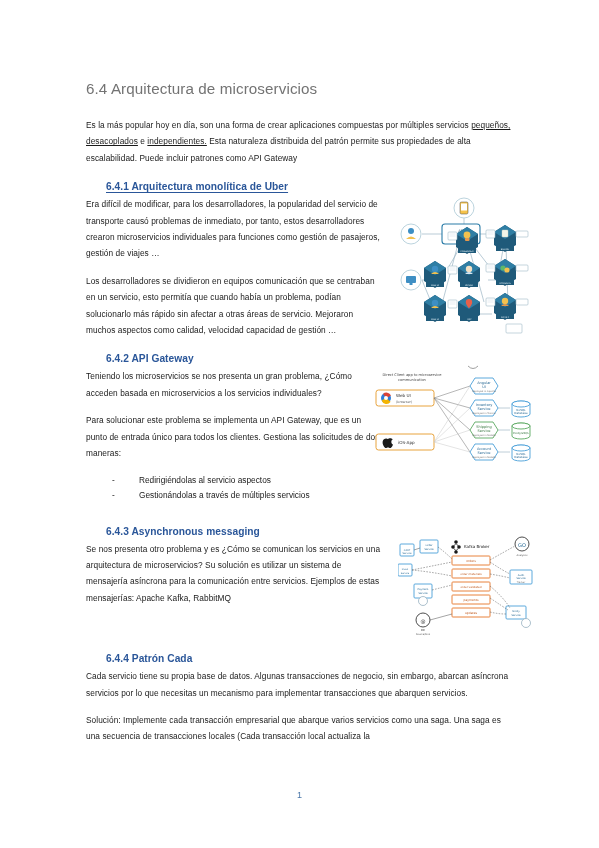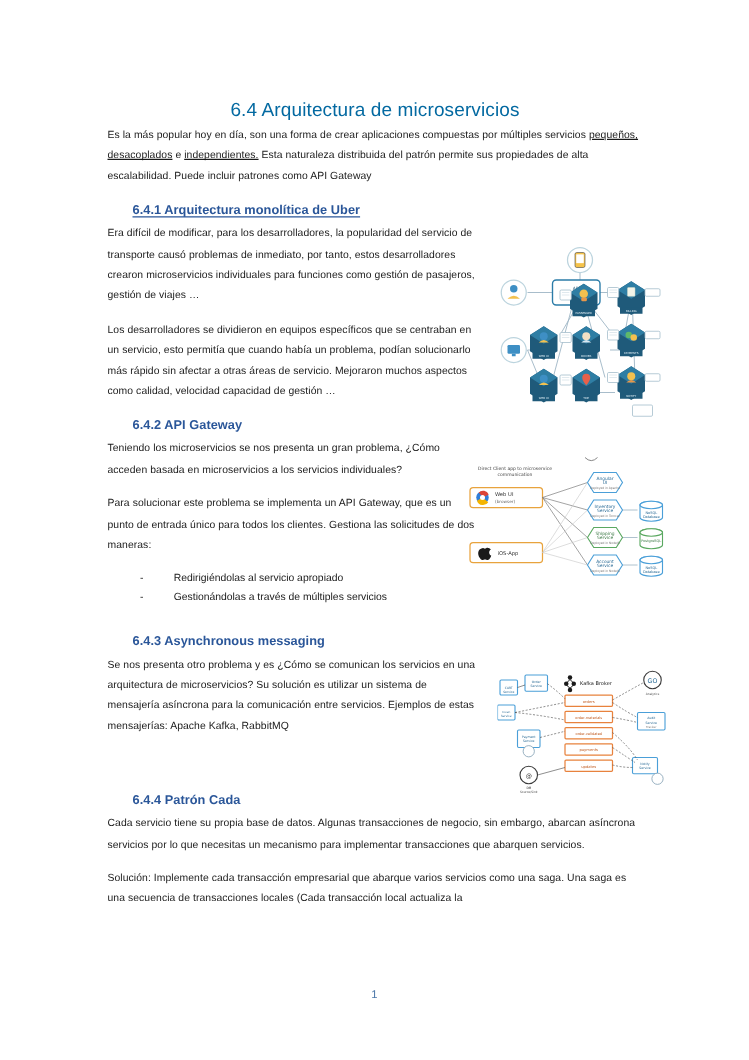--- a/index.html
+++ b/index.html
@@ -31,24 +31,23 @@
   p.body-text, .intro {
     font-size: 8.3px;
     line-height: 16.4px;
     margin: 0 0 11px 0;
     letter-spacing: 0.06px;
     color: #1a1a1a;
   }
   h1.h-main {
     font-size: 15.2px;
     font-weight: 400;
-    color: #0369a1;
-    margin: 16px 0 2px 0;
+    color: #737373;
+    margin: 16px 0 20px 0;
     letter-spacing: 0.1px;
-    text-align: center;
   }
   h2.h-sub {
     font-size: 10.2px;
     font-weight: bold;
     color: #2a5699;
     margin: 15px 0 4px 0;
     letter-spacing: 0.05px;
     padding-left: 20px;
   }
   h2.h-sub.underlined {
@@ -107,29 +106,29 @@
   <div class="content">
 
 
     <h1 class="h-main">6.4 Arquitectura de microservicios</h1>
 
     <p class="body-text"><span>Es la más popular hoy en día, son una forma de crear aplicaciones compuestas por múltiples servicios </span><span class="u">pequeños,</span><span> </span><span class="u">desacoplados</span><span> e </span><span class="u">independientes.</span><span> Esta naturaleza distribuida del patrón permite sus propiedades de alta escalabilidad. Puede incluir patrones como API Gateway</span></p>
 
     <h2 class="h-sub underlined">6.4.1 Arquitectura monolítica de Uber</h2>
     <div class="col-left">
       <p class="body-text">Era difícil de modificar, para los desarrolladores, la popularidad del servicio de transporte causó problemas de inmediato, por tanto, estos desarrolladores crearon microservicios individuales para funciones como gestión de pasajeros, gestión de viajes …</p>
-      <p class="body-text">Los desarrolladores se dividieron en equipos específicos que se centraban en un servicio, esto permitía que cuando había un problema, podían solucionarlo más rápido sin afectar a otras áreas de servicio. Mejoraron muchos aspectos como calidad, velocidad capacidad de gestión …</p>
+      <p class="body-text">Los desarrolladores se dividieron en equipos comunicación que se centraban en un servicio, esto permitía que cuando había un problema, podían solucionarlo más rápido sin afectar a otras áreas de servicio. Mejoraron muchos aspectos como calidad, velocidad capacidad de gestión …</p>
     </div>
 
     <h2 class="h-sub">6.4.2 API Gateway</h2>
     <div class="col-left">
       <p class="body-text">Teniendo los microservicios se nos presenta un gran problema, ¿Cómo acceden basada en microservicios a los servicios individuales?</p>
       <p class="body-text">Para solucionar este problema se implementa un API Gateway, que es un punto de entrada único para todos los clientes. Gestiona las solicitudes de dos maneras:</p>
       <ul class="dash-list">
-        <li><span class="dash">-</span><span>Redirigiéndolas al servicio apropiado</span></li>
+        <li><span class="dash">-</span><span>Redirigiéndolas al servicio aspectos</span></li>
         <li><span class="dash">-</span><span>Gestionándolas a través de múltiples servicios</span></li>
       </ul>
     </div>
 
     <h2 class="h-sub" style="margin-top:22px;">6.4.3 Asynchronous messaging</h2>
     <div class="col-left">
       <p class="body-text">Se nos presenta otro problema y es ¿Cómo se comunican los servicios en una arquitectura de microservicios? Su solución es utilizar un sistema de mensajería asíncrona para la comunicación entre servicios. Ejemplos de estas mensajerías: Apache Kafka, RabbitMQ</p>
     </div>
 
     <h2 class="h-sub" style="margin-top:47px;">6.4.4 Patrón Cada</h2>

